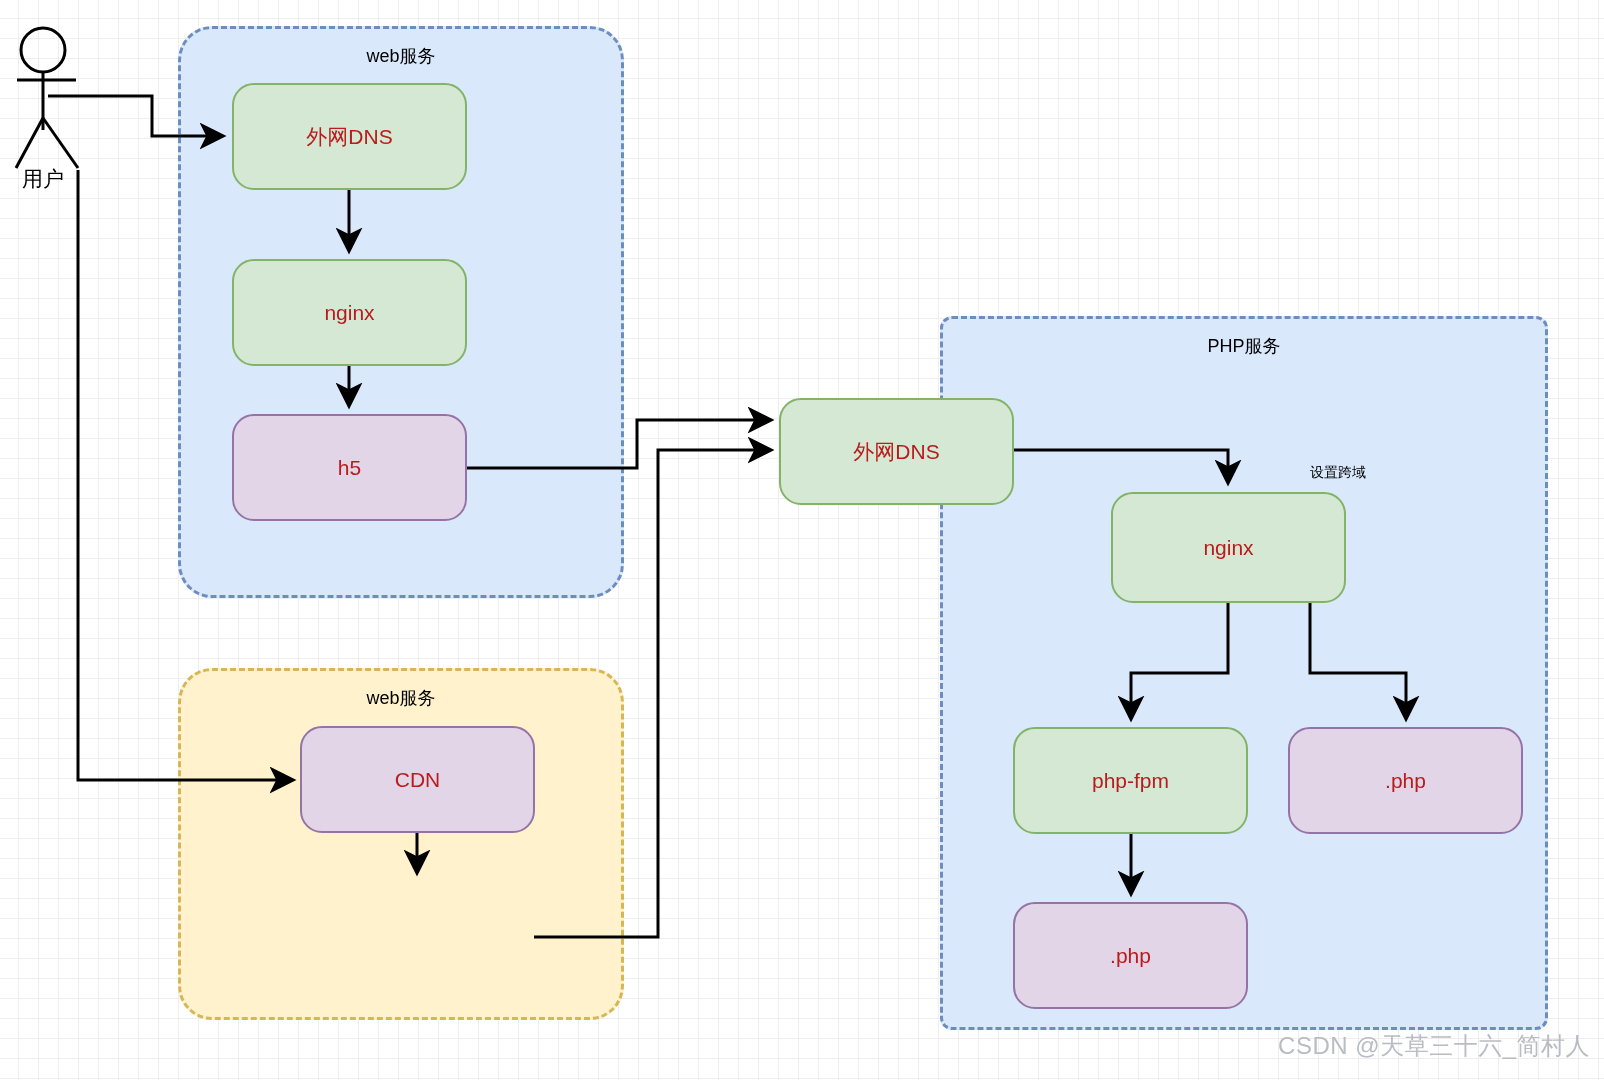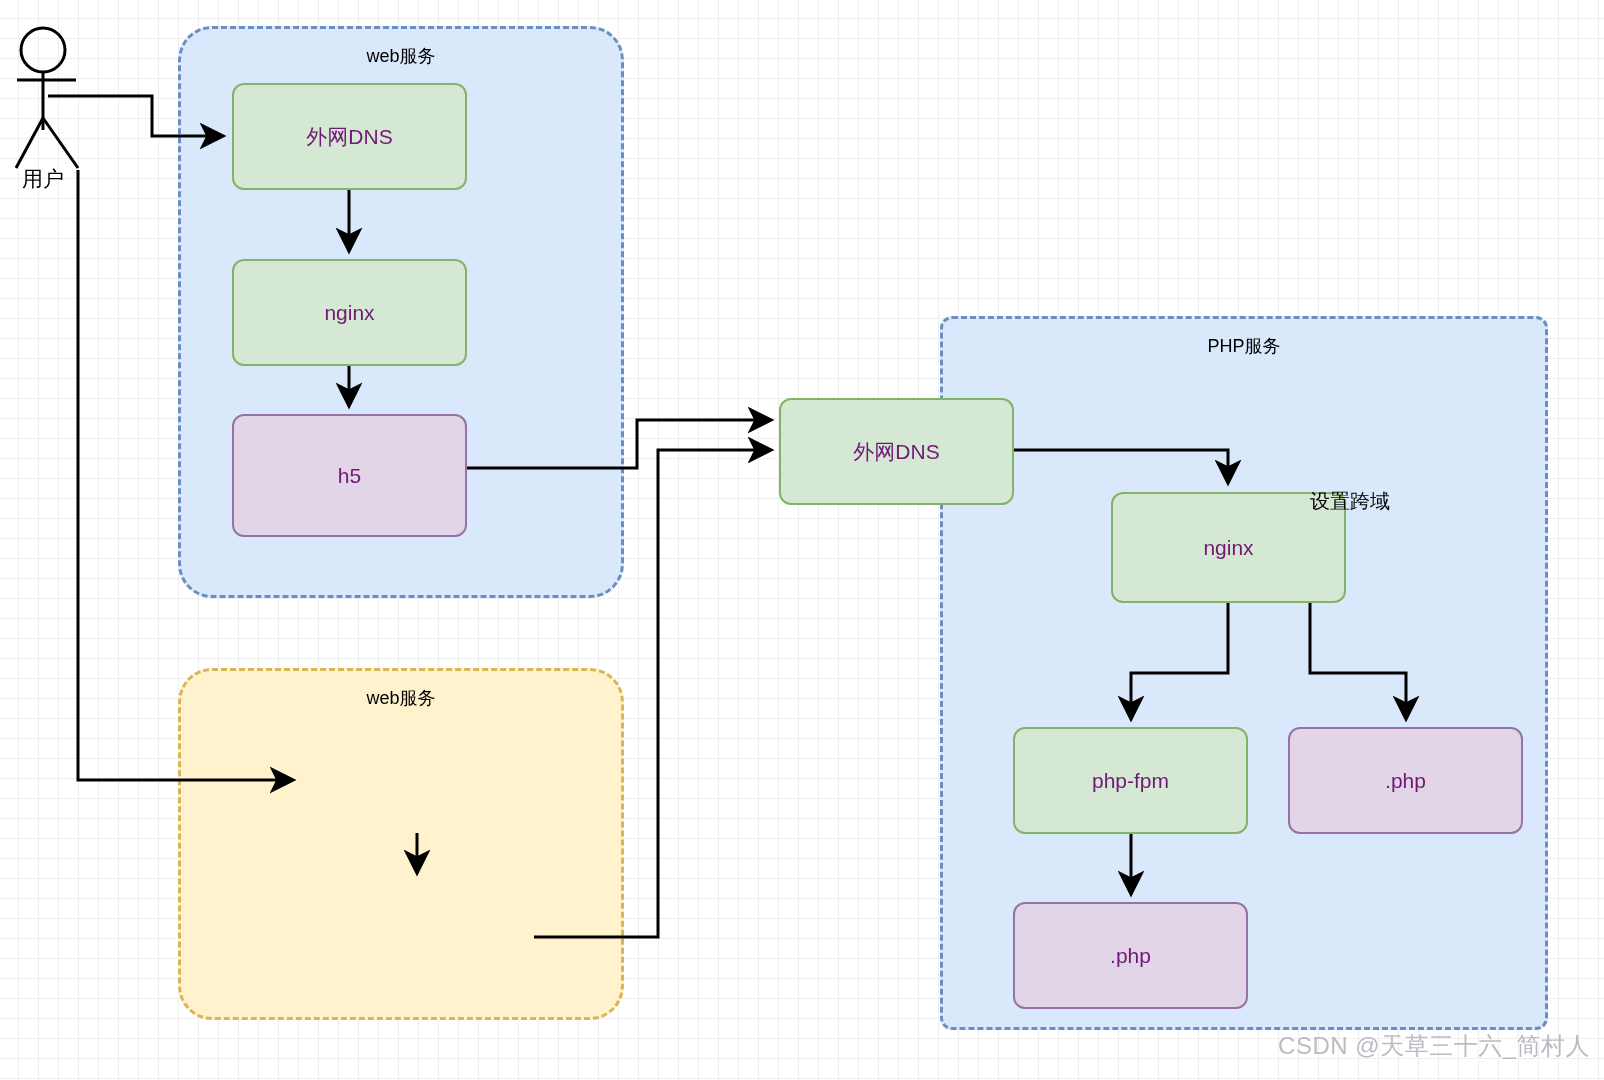--- a/index.html
+++ b/index.html
@@ -38,36 +38,35 @@
     font-size: 18px;
     color: #000000;
     line-height: 26px;
     white-space: nowrap;
   }
   .node {
     position: absolute;
     box-sizing: border-box;
     border-width: 2px;
     border-style: solid;
-    border-radius: 12px;
+    border-radius: 22px;
     display: flex;
     align-items: center;
     justify-content: center;
     font-size: 21px;
-    color: #701a75;
+    color: #b91c1c;
     text-align: center;
   }
   .node.green { background: #d5e8d4; border-color: #82b366; }
   .node.purple { background: #e1d5e7; border-color: #9673a6; }
   .free-label {
     position: absolute;
-    font-size: 20px;
+    font-size: 14px;
     color: #000000;
     white-space: nowrap;
-    margin-top: 24px;
   }
   .actor-label {
     position: absolute;
     font-size: 21px;
     color: #000000;
     white-space: nowrap;
     text-align: center;
   }
   svg.overlay {
     position: absolute;
@@ -147,24 +146,27 @@
   <div class="actor-label" style="left:22px; top:165px;">用户</div>
 
   <div class="node green" style="left:232px; top:83px; width:235px; height:107px;">
     <span>外网DNS</span>
   </div>
 
   <div class="node green" style="left:232px; top:259px; width:235px; height:107px;">
     <span>nginx</span>
   </div>
 
-  <div class="node purple" style="left:232px; top:414px; width:235px; height:123px;">
+  <div class="node purple" style="left:232px; top:414px; width:235px; height:107px;">
     <span>h5</span>
   </div>
 
+  <div class="node purple" style="left:300px; top:726px; width:235px; height:107px;">
+    <span>CDN</span>
+  </div>
 
 
   <div class="node green" style="left:779px; top:398px; width:235px; height:107px;">
     <span>外网DNS</span>
   </div>
 
   <div class="node green" style="left:1111px; top:492px; width:235px; height:111px;">
     <span>nginx</span>
   </div>
 

